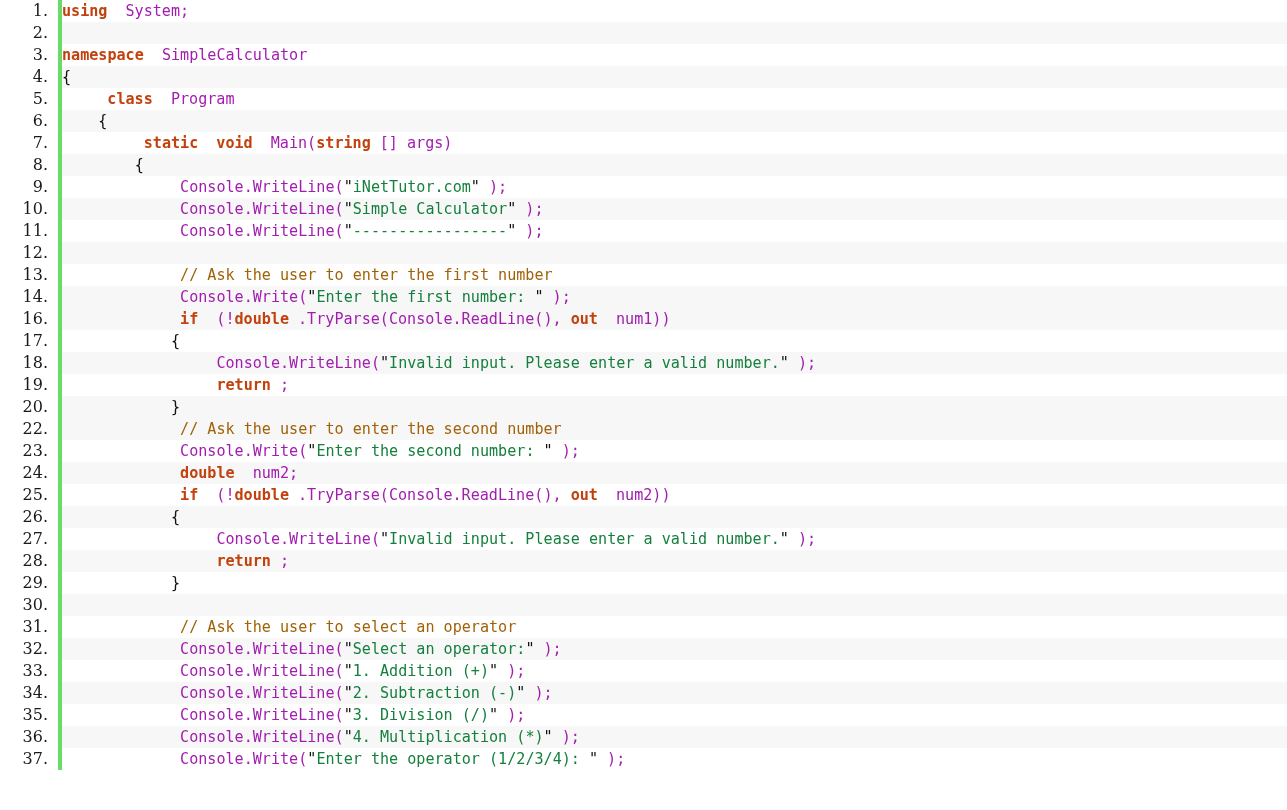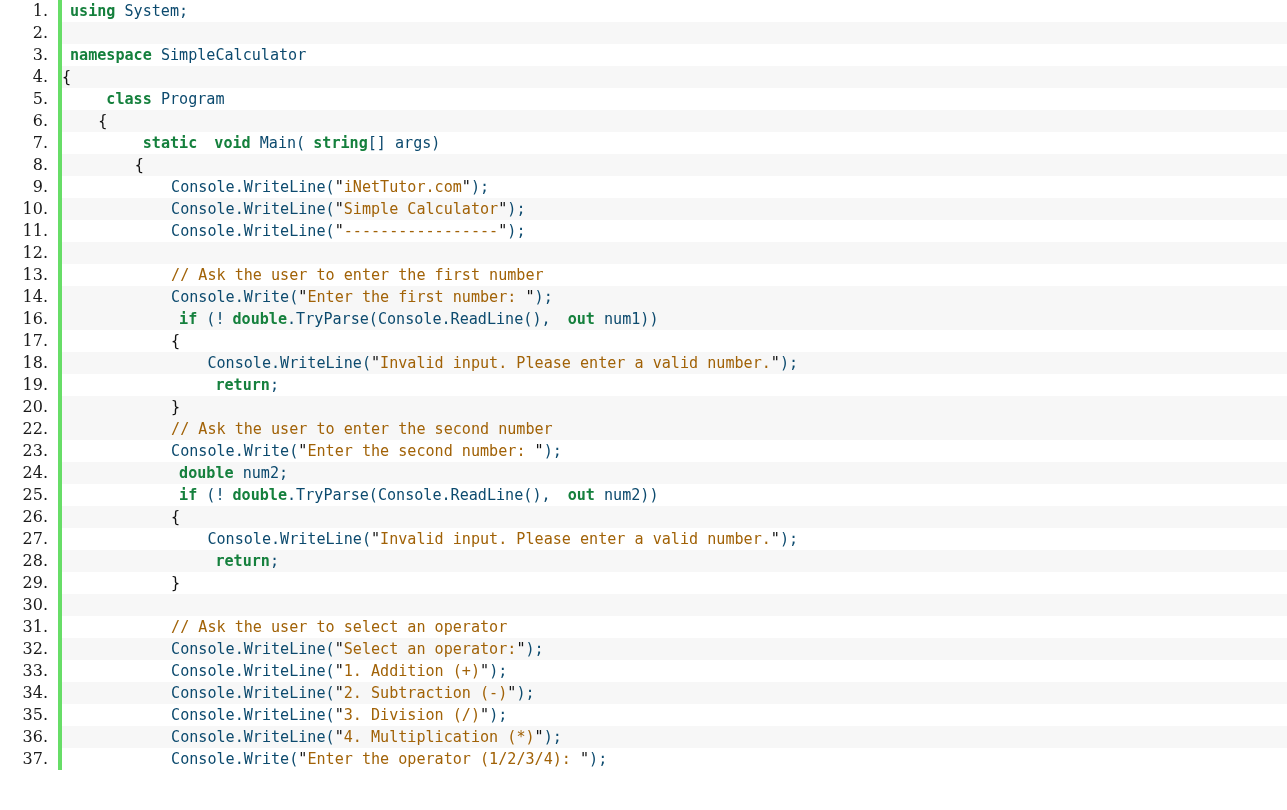--- a/index.html
+++ b/index.html
@@ -57,25 +57,25 @@
     line-height: 22px;
     color: #111111;
     letter-spacing: 0px;
     white-space: pre;
     overflow: hidden;
   }
 
   .code-line.odd .code-text { background: #ffffff; }
   .code-line.even .code-text { background: #f7f7f7; }
 
-  .tok-kw  { color: #15803d; font-weight: bold; padding-left: 8px; }
-  .tok-str { color: #a16207; }
+  .tok-kw  { color: #c2410c; font-weight: bold; }
+  .tok-str { color: #15803d; }
   .tok-cmt { color: #a16207; }
   .tok-pun { color: #111111; }
-  .tok-pln { color: #0c4a6e; }
+  .tok-pln { color: #a21caf; padding-left: 9px; }
 </style>
 </head>
 <body>
 
 <div id="code-view">
   <div id="code-lines">
       <div class="code-line odd"><div class="gutter">1.</div><div class="marker"></div><div class="code-text"><span class="tok-kw">using</span><span class="tok-pln"> System;</span></div></div>
       <div class="code-line even"><div class="gutter">2.</div><div class="marker"></div><div class="code-text">&nbsp;</div></div>
       <div class="code-line odd"><div class="gutter">3.</div><div class="marker"></div><div class="code-text"><span class="tok-kw">namespace</span><span class="tok-pln"> SimpleCalculator</span></div></div>
       <div class="code-line even"><div class="gutter">4.</div><div class="marker"></div><div class="code-text"><span class="tok-pun">{</span></div></div>

